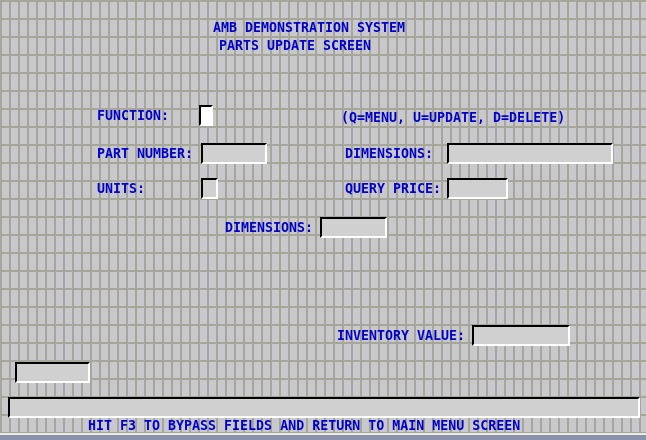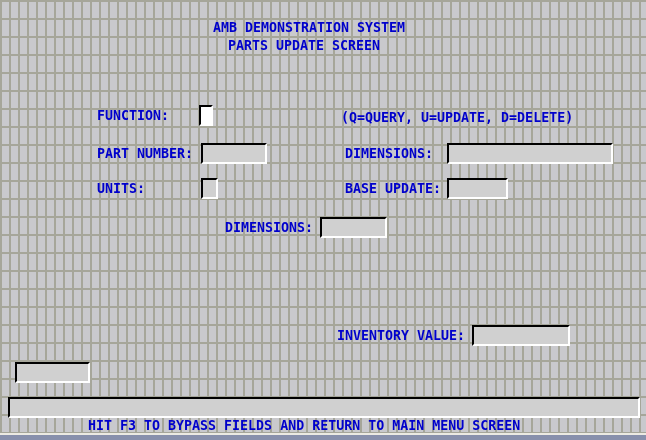--- a/index.html
+++ b/index.html
@@ -50,34 +50,34 @@
     border-top:2px solid #eceae2;
     box-sizing:border-box;
   }
 </style>
 </head>
 <body>
 
 <div id="screen">
 
   <div class="lbl" style="left:213px;top:21px;">AMB DEMONSTRATION SYSTEM</div>
-  <div class="lbl" style="left:228px;top:39px;">PARTS UPDATE SCREEN</div>
+  <div class="lbl" style="left:219px;top:39px;">PARTS UPDATE SCREEN</div>
 
   <div class="lbl" style="left:97px;top:109px;text-align:right;">FUNCTION:</div>
   <input class="field active" style="left: 199px; top: 105px; width: 14px;" value="">
-  <div class="lbl" style="left:341px;top:111px;">(Q=QUERY, U=UPDATE, D=DELETE)</div>
+  <div class="lbl" style="left:341px;top:111px;">(Q=MENU, U=UPDATE, D=DELETE)</div>
 
   <div class="lbl" style="left:97px;top:147px;">PART NUMBER:</div>
   <input class="field" style="left: 201px; top: 143px; width: 66px;" value="">
   <div class="lbl" style="left:345px;top:147px;">DIMENSIONS:</div>
   <input class="field" style="left: 447px; top: 143px; width: 166px;" value="">
 
   <div class="lbl" style="left:97px;top:182px;">UNITS:</div>
   <input class="field" style="left: 201px; top: 178px; width: 17px;" value="">
-  <div class="lbl" style="left:345px;top:182px;">BASE UPDATE:</div>
+  <div class="lbl" style="left:345px;top:182px;">QUERY PRICE:</div>
   <input class="field" style="left: 447px; top: 178px; width: 61px;" value="">
 
   <div class="lbl" style="left:225px;top:221px;">DIMENSIONS:</div>
   <input class="field" style="left: 320px; top: 217px; width: 67px;" value="">
 
   <div class="lbl" style="left:337px;top:329px;">INVENTORY VALUE:</div>
   <input class="field" style="left: 472px; top: 325px; width: 98px;" value="">
 
   <input class="field" style="left: 15px; top: 362px; width: 75px;" value="">
 

